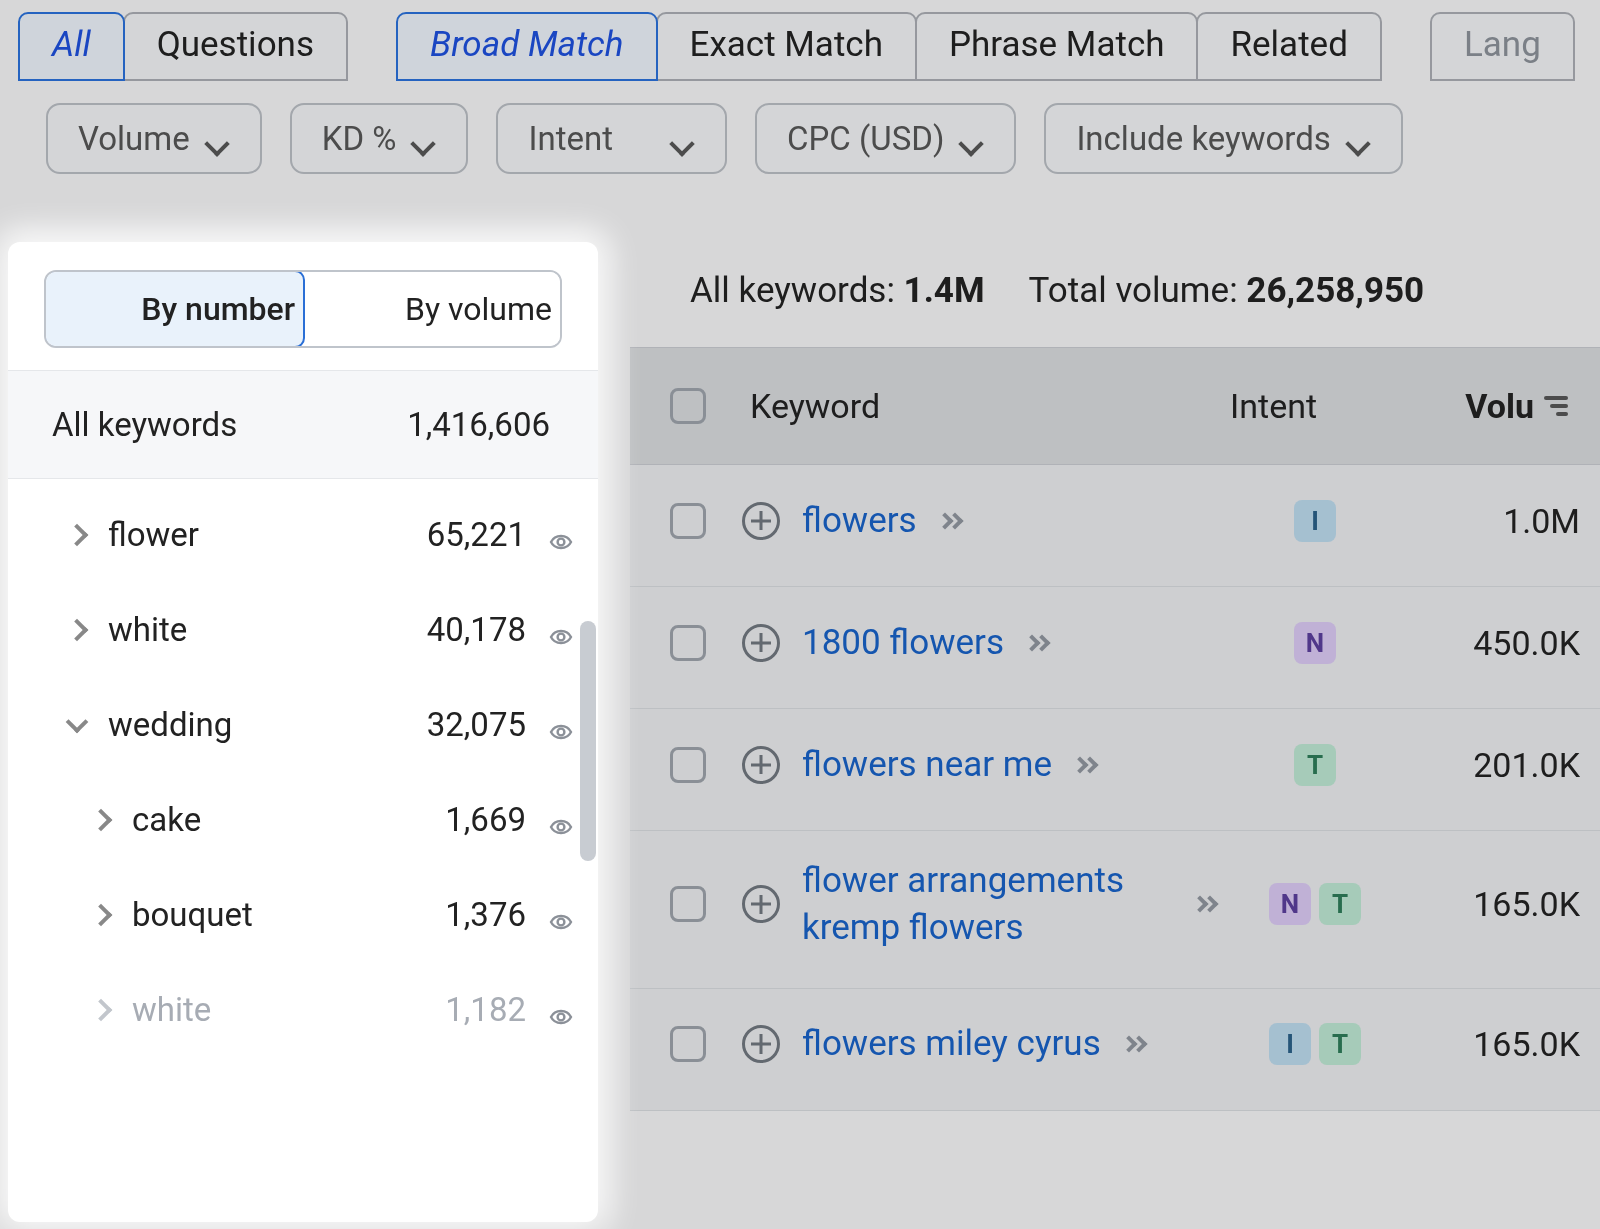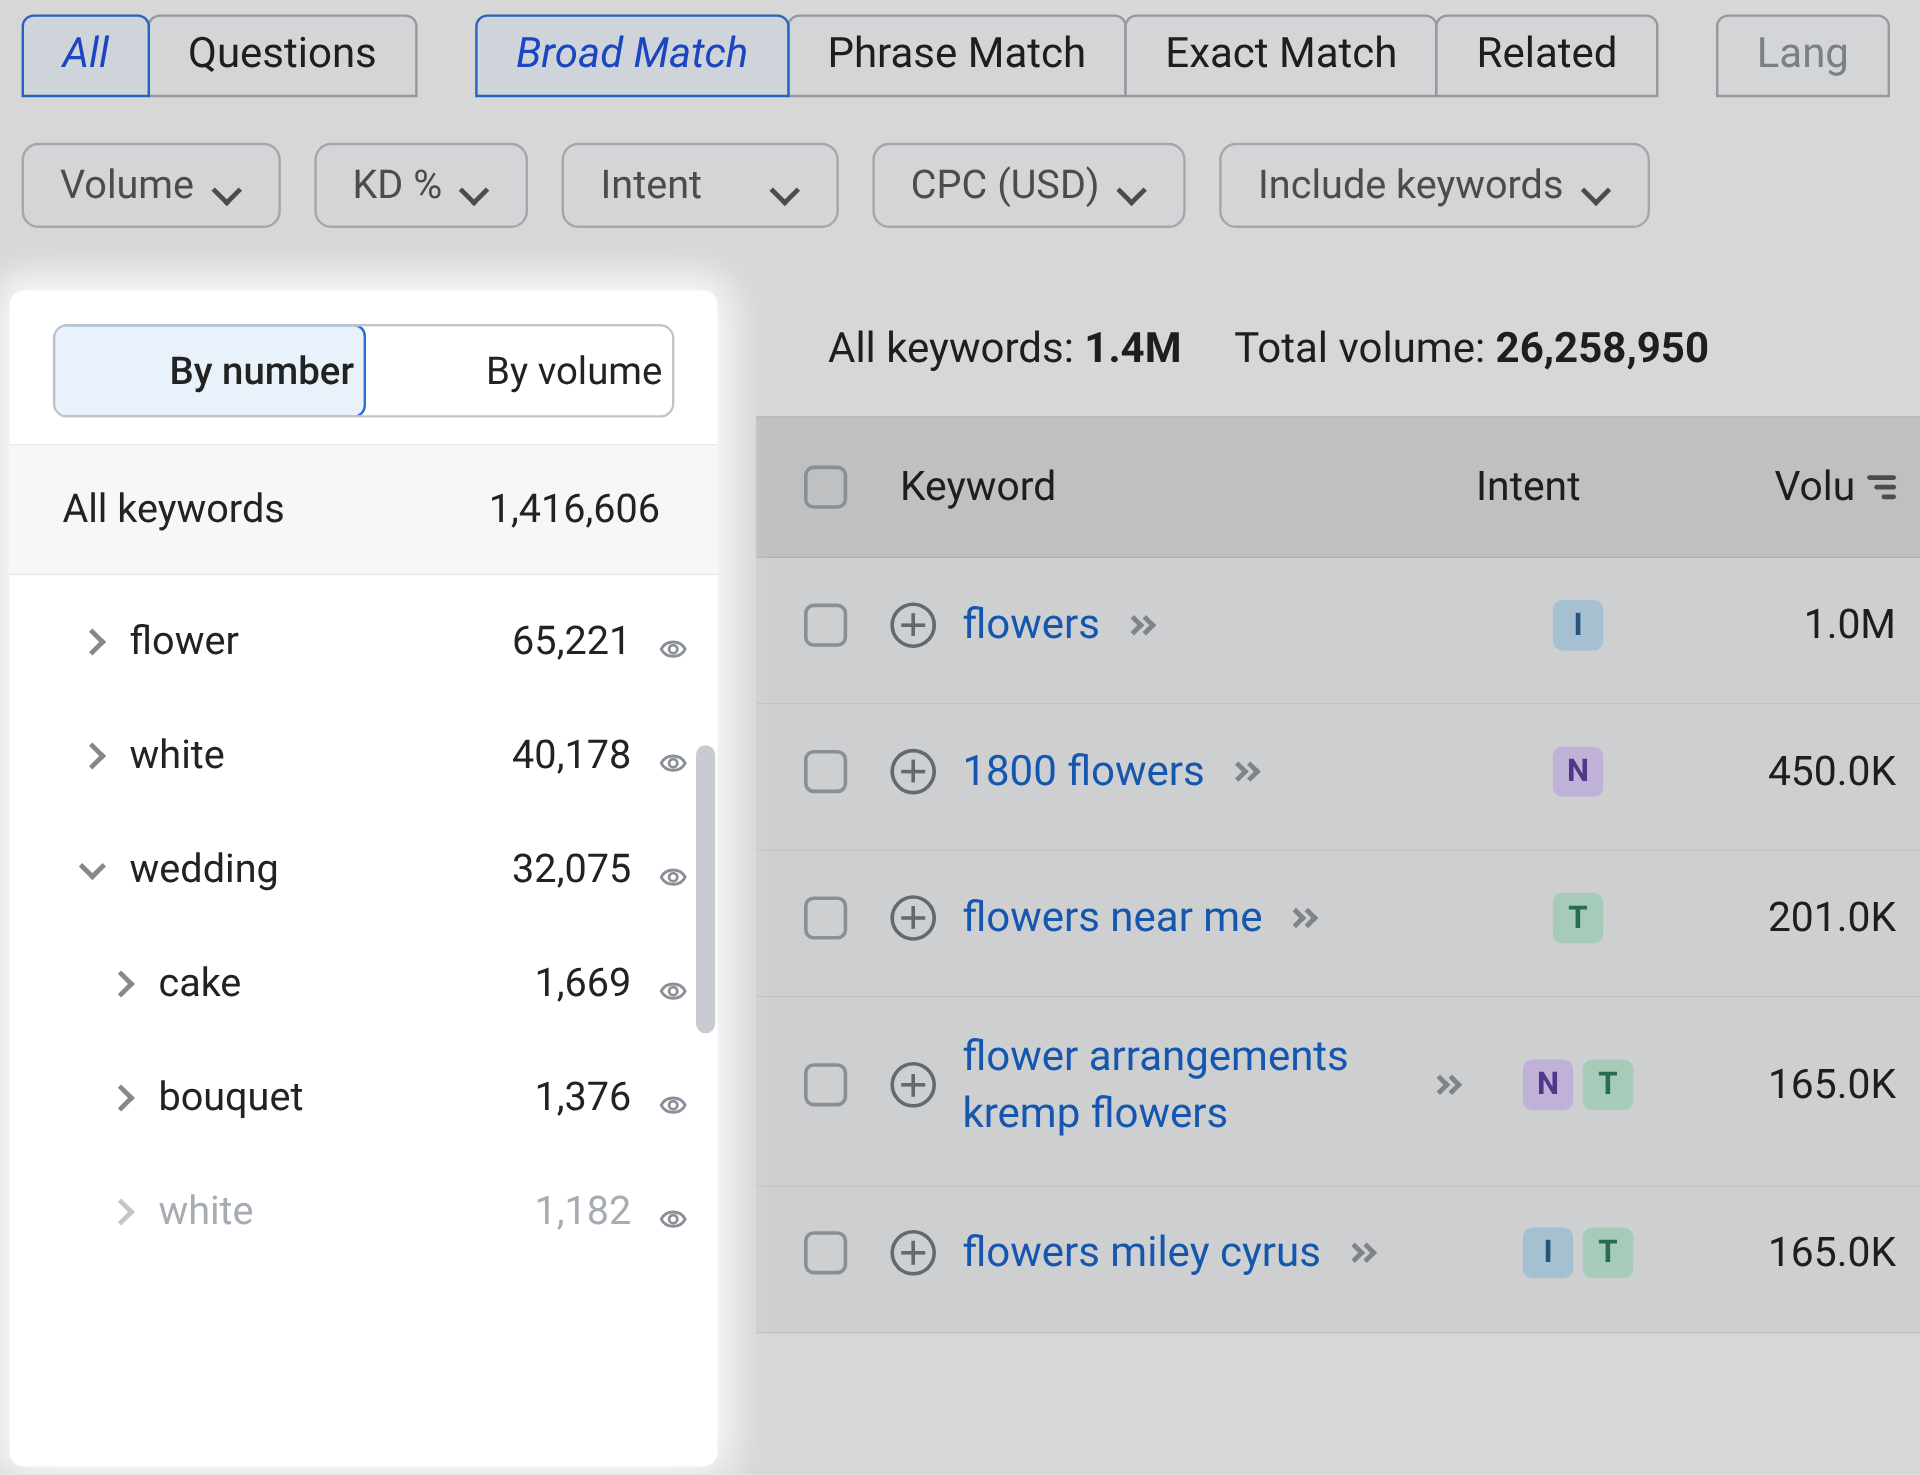--- a/index.html
+++ b/index.html
@@ -12,21 +12,21 @@
   .match-tabs { display: flex; gap: 0; padding: 12px 18px 0 18px; position: relative; z-index: 1; }
   .match-tab {
     font-size: 35px; color: #222; padding: 10px 32px 14px 32px; border: 2px solid #a7aab0;
     border-radius: 10px 10px 0 0; background: #eceef0; cursor: pointer; margin-right: -2px;
     position: relative;
   }
   .match-tab.active { background: #e7edf4; border-color: #2a6fd6; color: #1d4ed8; z-index: 2; font-style: italic; }
   .match-tab.disabled { color: #8a8f97; }
 
   
-  .filters-row { display: flex; gap: 28px; padding: 38px 18px 30px 18px; position: relative; z-index: 1; }
+  .filters-row { display: flex; gap: 28px; padding: 22px 18px 30px 18px; position: relative; z-index: 1; margin-left: 28px; }
   .filter-pill {
     display: inline-flex; align-items: center; gap: 18px;
     font-size: 33px; color: #555; padding: 14px 30px;
     border: 2px solid #b6bac0; border-radius: 14px; background: #eceef0; cursor: pointer;
   }
   .chevron-down { width: 22px; height: 22px; }
   .chevron-down::before {
     content: ""; display: inline-block; width: 14px; height: 14px;
     border-right: 4px solid #555; border-bottom: 4px solid #555;
     transform: rotate(45deg); margin-bottom: 6px;
@@ -66,21 +66,21 @@
   
   .results { position: absolute; left: 630px; top: 260px; right: 0; z-index: 1; }
   .summary { display: flex; gap: 44px; font-size: 35px; color: #222; padding: 10px 0 36px 60px; }
   .summary b { font-weight: 700; }
 
   .table-head { display: flex; align-items: center; background: #d4d6d9; height: 118px; padding-left: 40px; border-top: 1px solid #c4c7cc; border-bottom: 1px solid #c4c7cc; }
   .table-row { display: flex; align-items: center; min-height: 122px; padding: 26px 0 36px 40px; border-bottom: 1px solid #d3d6da; background: #e6e7e9; }
   .cbk { width: 36px; height: 36px; border: 3px solid #9aa0a8; border-radius: 8px; background: transparent; flex-shrink: 0; }
   .col-kw-head { font-size: 34px; color: #222; margin-left: 44px; flex: 1; }
   .col-intent-head { font-size: 34px; color: #222; width: 170px; }
-  .col-vol-head { font-size: 34px; color: #222; width: 200px; display: flex; align-items: center; gap: 10px; justify-content: flex-end; padding-right: 20px; }
+  .col-vol-head { font-size: 34px; color: #222; width: 200px; display: flex; align-items: center; gap: 10px; justify-content: flex-end; padding-right: 32px; font-weight: bold; }
   
   .sort-desc { display:inline-flex; flex-direction:column; gap:4px; align-items:flex-end; }
   .sort-desc span { height:4px; background:#555; border-radius:2px; display:block; }
   .sort-desc span:nth-child(1){width:24px;} .sort-desc span:nth-child(2){width:18px;} .sort-desc span:nth-child(3){width:12px;}
 
   .plus-circ { width: 38px; height: 38px; border: 3px solid #6f757d; border-radius: 50%; position: relative; flex-shrink: 0; margin-left: 36px; }
   .plus-circ::before, .plus-circ::after { content: ""; position: absolute; background: #6f757d; }
   .plus-circ::before { left: 50%; top: 20%; width: 3px; height: 60%; transform: translateX(-50%);}
   .plus-circ::after { top: 50%; left: 20%; height: 3px; width: 60%; transform: translateY(-50%);}
   .kw-link { font-size: 35px; color: #1860c3; margin-left: 22px; line-height: 1.35; max-width: 370px; }
@@ -98,22 +98,22 @@
   .vol-col { width: 200px; text-align: right; font-size: 34px; color: #222; padding-right: 20px; }
 
 </style>
 </head>
 <body>
 
 <div class="match-tabs">
   <div class="match-tab active">All</div>
   <div class="match-tab">Questions</div>
   <div class="match-tab active" style="margin-left:50px">Broad Match</div>
+  <div class="match-tab">Exact Match</div>
   <div class="match-tab">Phrase Match</div>
-  <div class="match-tab">Exact Match</div>
   <div class="match-tab">Related</div>
   <div class="match-tab disabled" style="margin-left:50px">Lang</div>
 </div>
 
 <div class="filters-row">
   <div class="filter-pill">
     <span>Volume</span>
     <span class="chevron-down"></span>
   </div>
   <div class="filter-pill">

